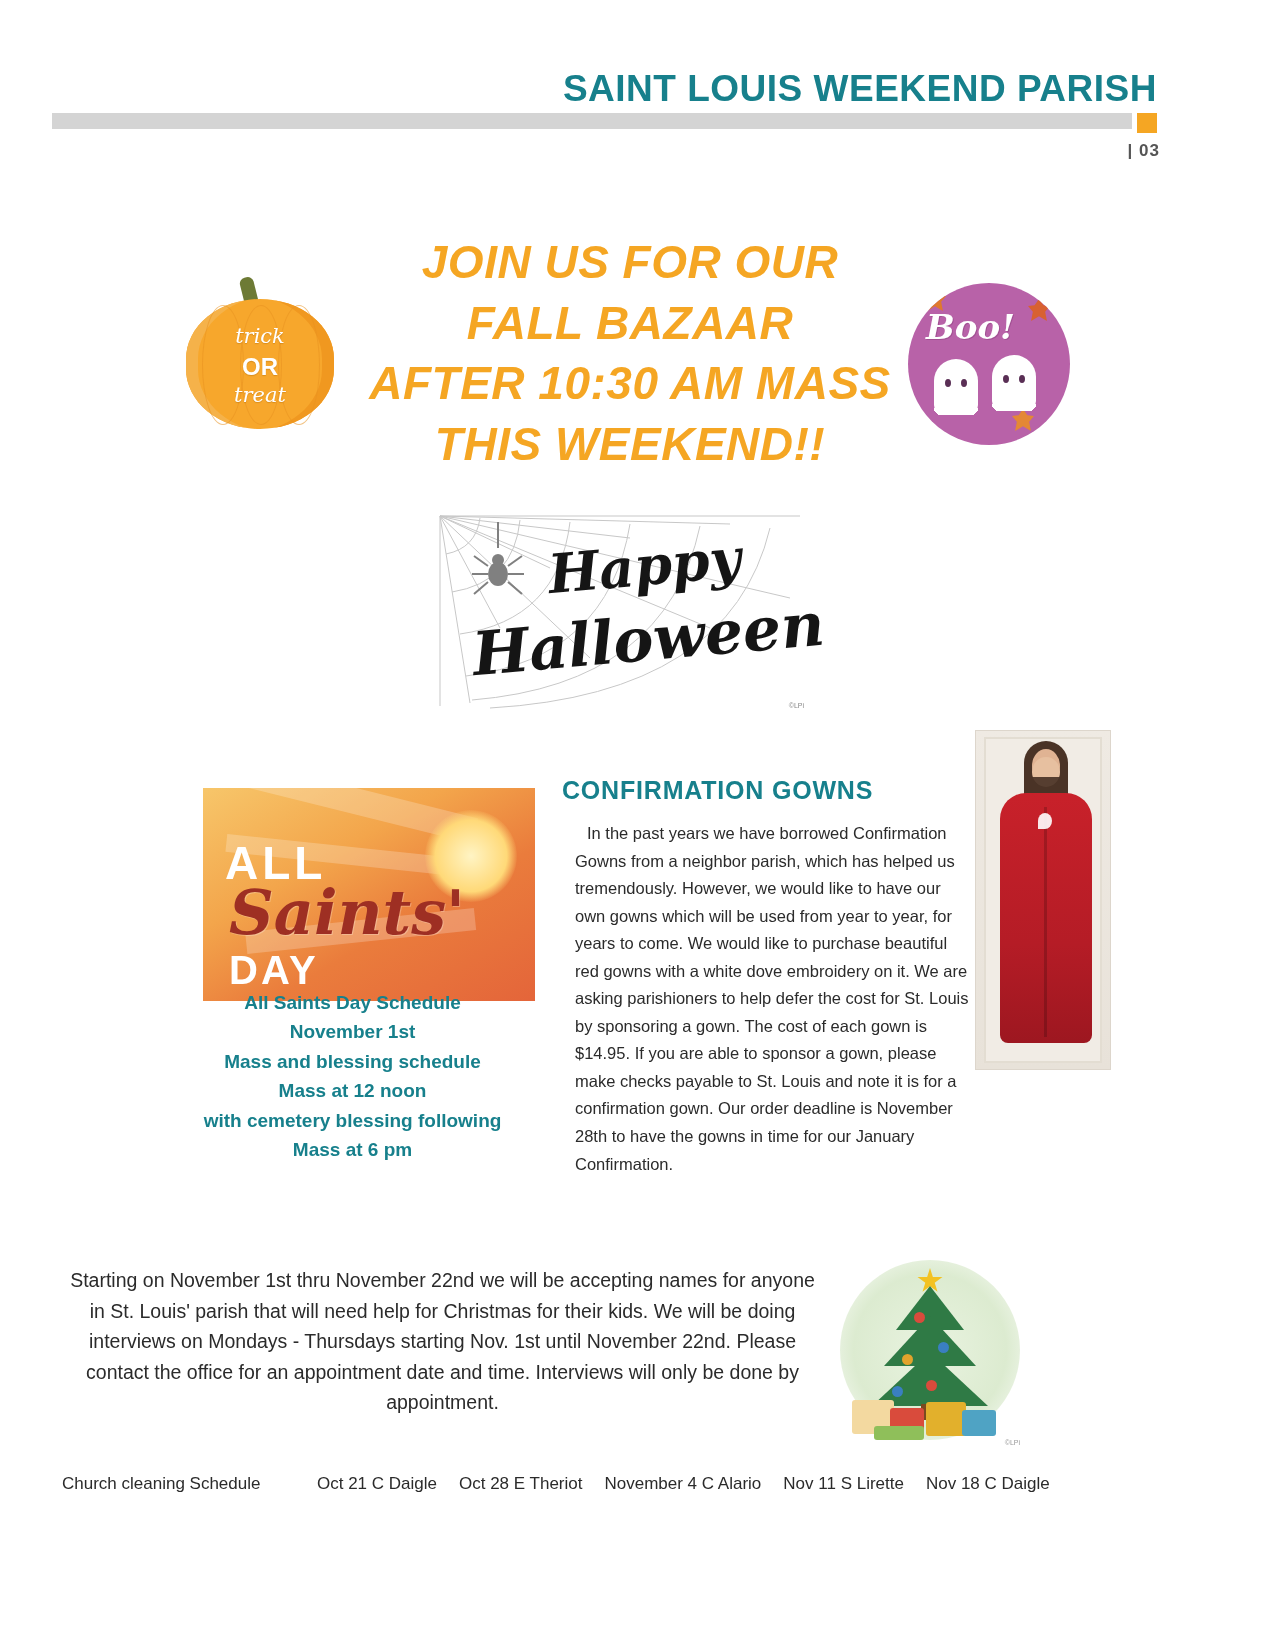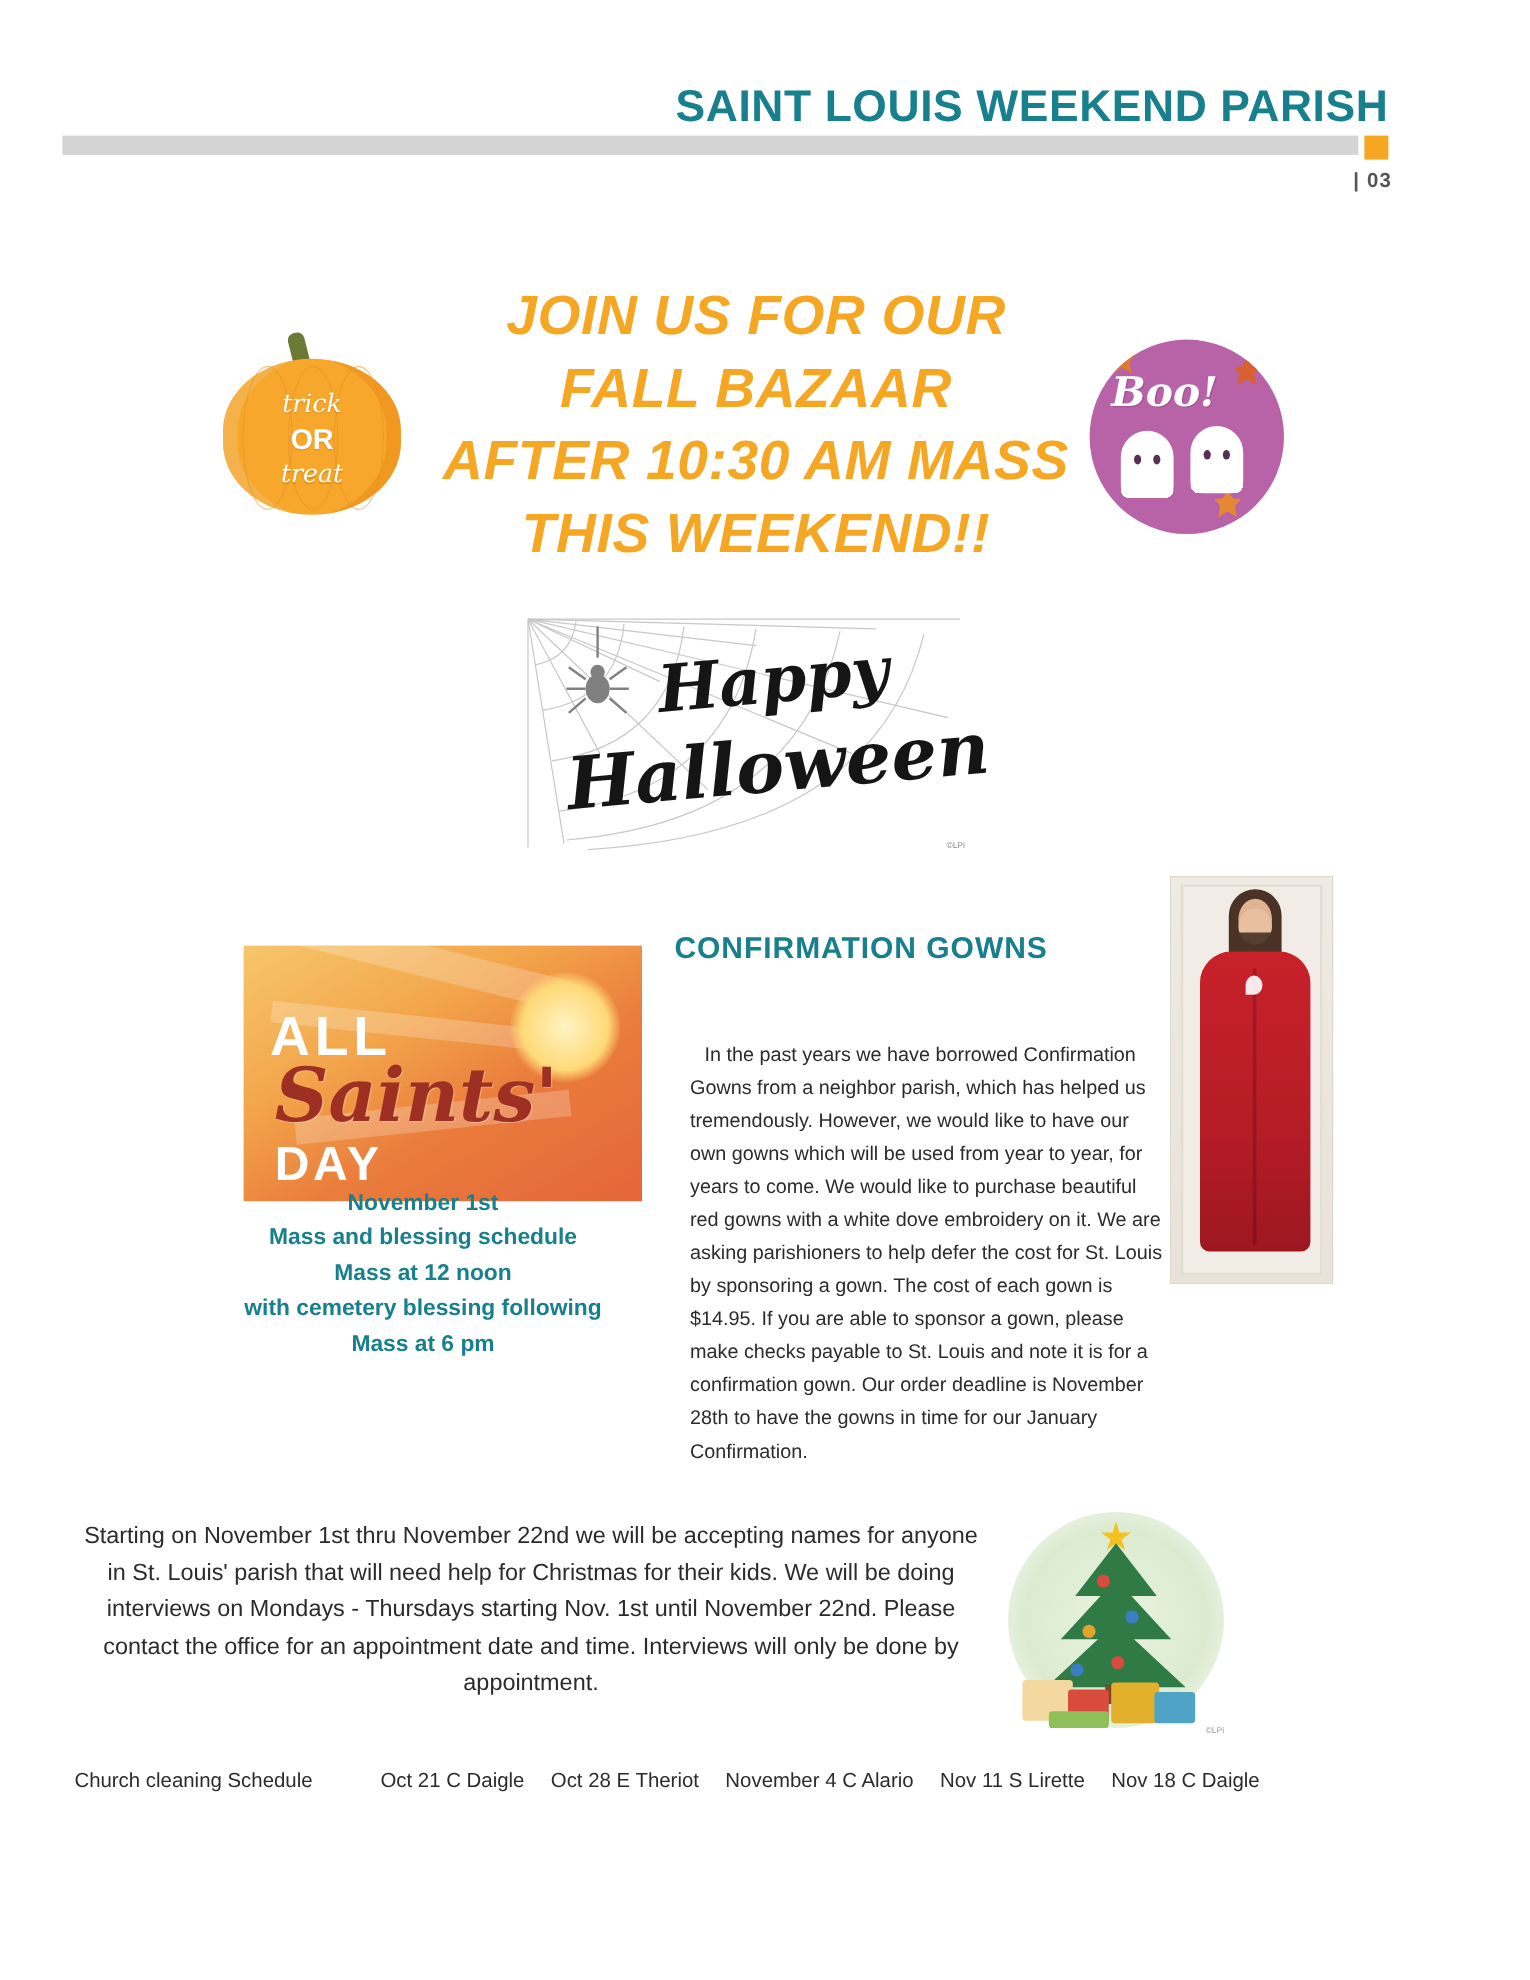--- a/index.html
+++ b/index.html
@@ -294,21 +294,20 @@
   .gowns-body {
     position: absolute;
     left: 575px;
     top: 820px;
     width: 400px;
     font-size: 16.5px;
     line-height: 1.67;
     color: #2b2b2b;
     text-align: left;
     text-indent: 12px;
-    margin-top: 46px;
   }
 
   .gown-photo {
     position: absolute;
     left: 975px;
     top: 730px;
     width: 136px;
     height: 340px;
     background: linear-gradient(180deg, #efeae3 0%, #e8e2d9 100%);
     overflow: hidden;
@@ -537,20 +536,21 @@
   <div class="ray r1"></div>
   <div class="ray r2"></div>
   <div class="ray r3"></div>
   <div class="sun"></div>
   <div class="all">ALL</div>
   <div class="saints">Saints'</div>
   <div class="day">DAY</div>
 </div>
 
 <div class="saints-schedule">
+  <div>All Saints Day Schedule</div>
   <div>November 1st</div>
   <div>Mass and blessing schedule</div>
   <div>Mass at 12 noon</div>
   <div>with  cemetery blessing following</div>
   <div>Mass at 6 pm</div>
 </div>
 
 <div class="gowns-title">CONFIRMATION GOWNS</div>
 <div class="gowns-body">In the past years we have borrowed Confirmation Gowns from a neighbor parish, which has helped us tremendously.  However, we would like to have our own gowns which will be used from year to year, for years to come. We would like to purchase beautiful red gowns with a white dove embroidery on it. We are asking parishioners to help defer the cost for St. Louis by sponsoring a gown.  The cost of each gown is $14.95.  If you are able to sponsor a gown,  please make checks payable to St. Louis and note it is for  a confirmation gown. Our order deadline is November 28th to have the gowns in time for our January Confirmation.</div>
 

